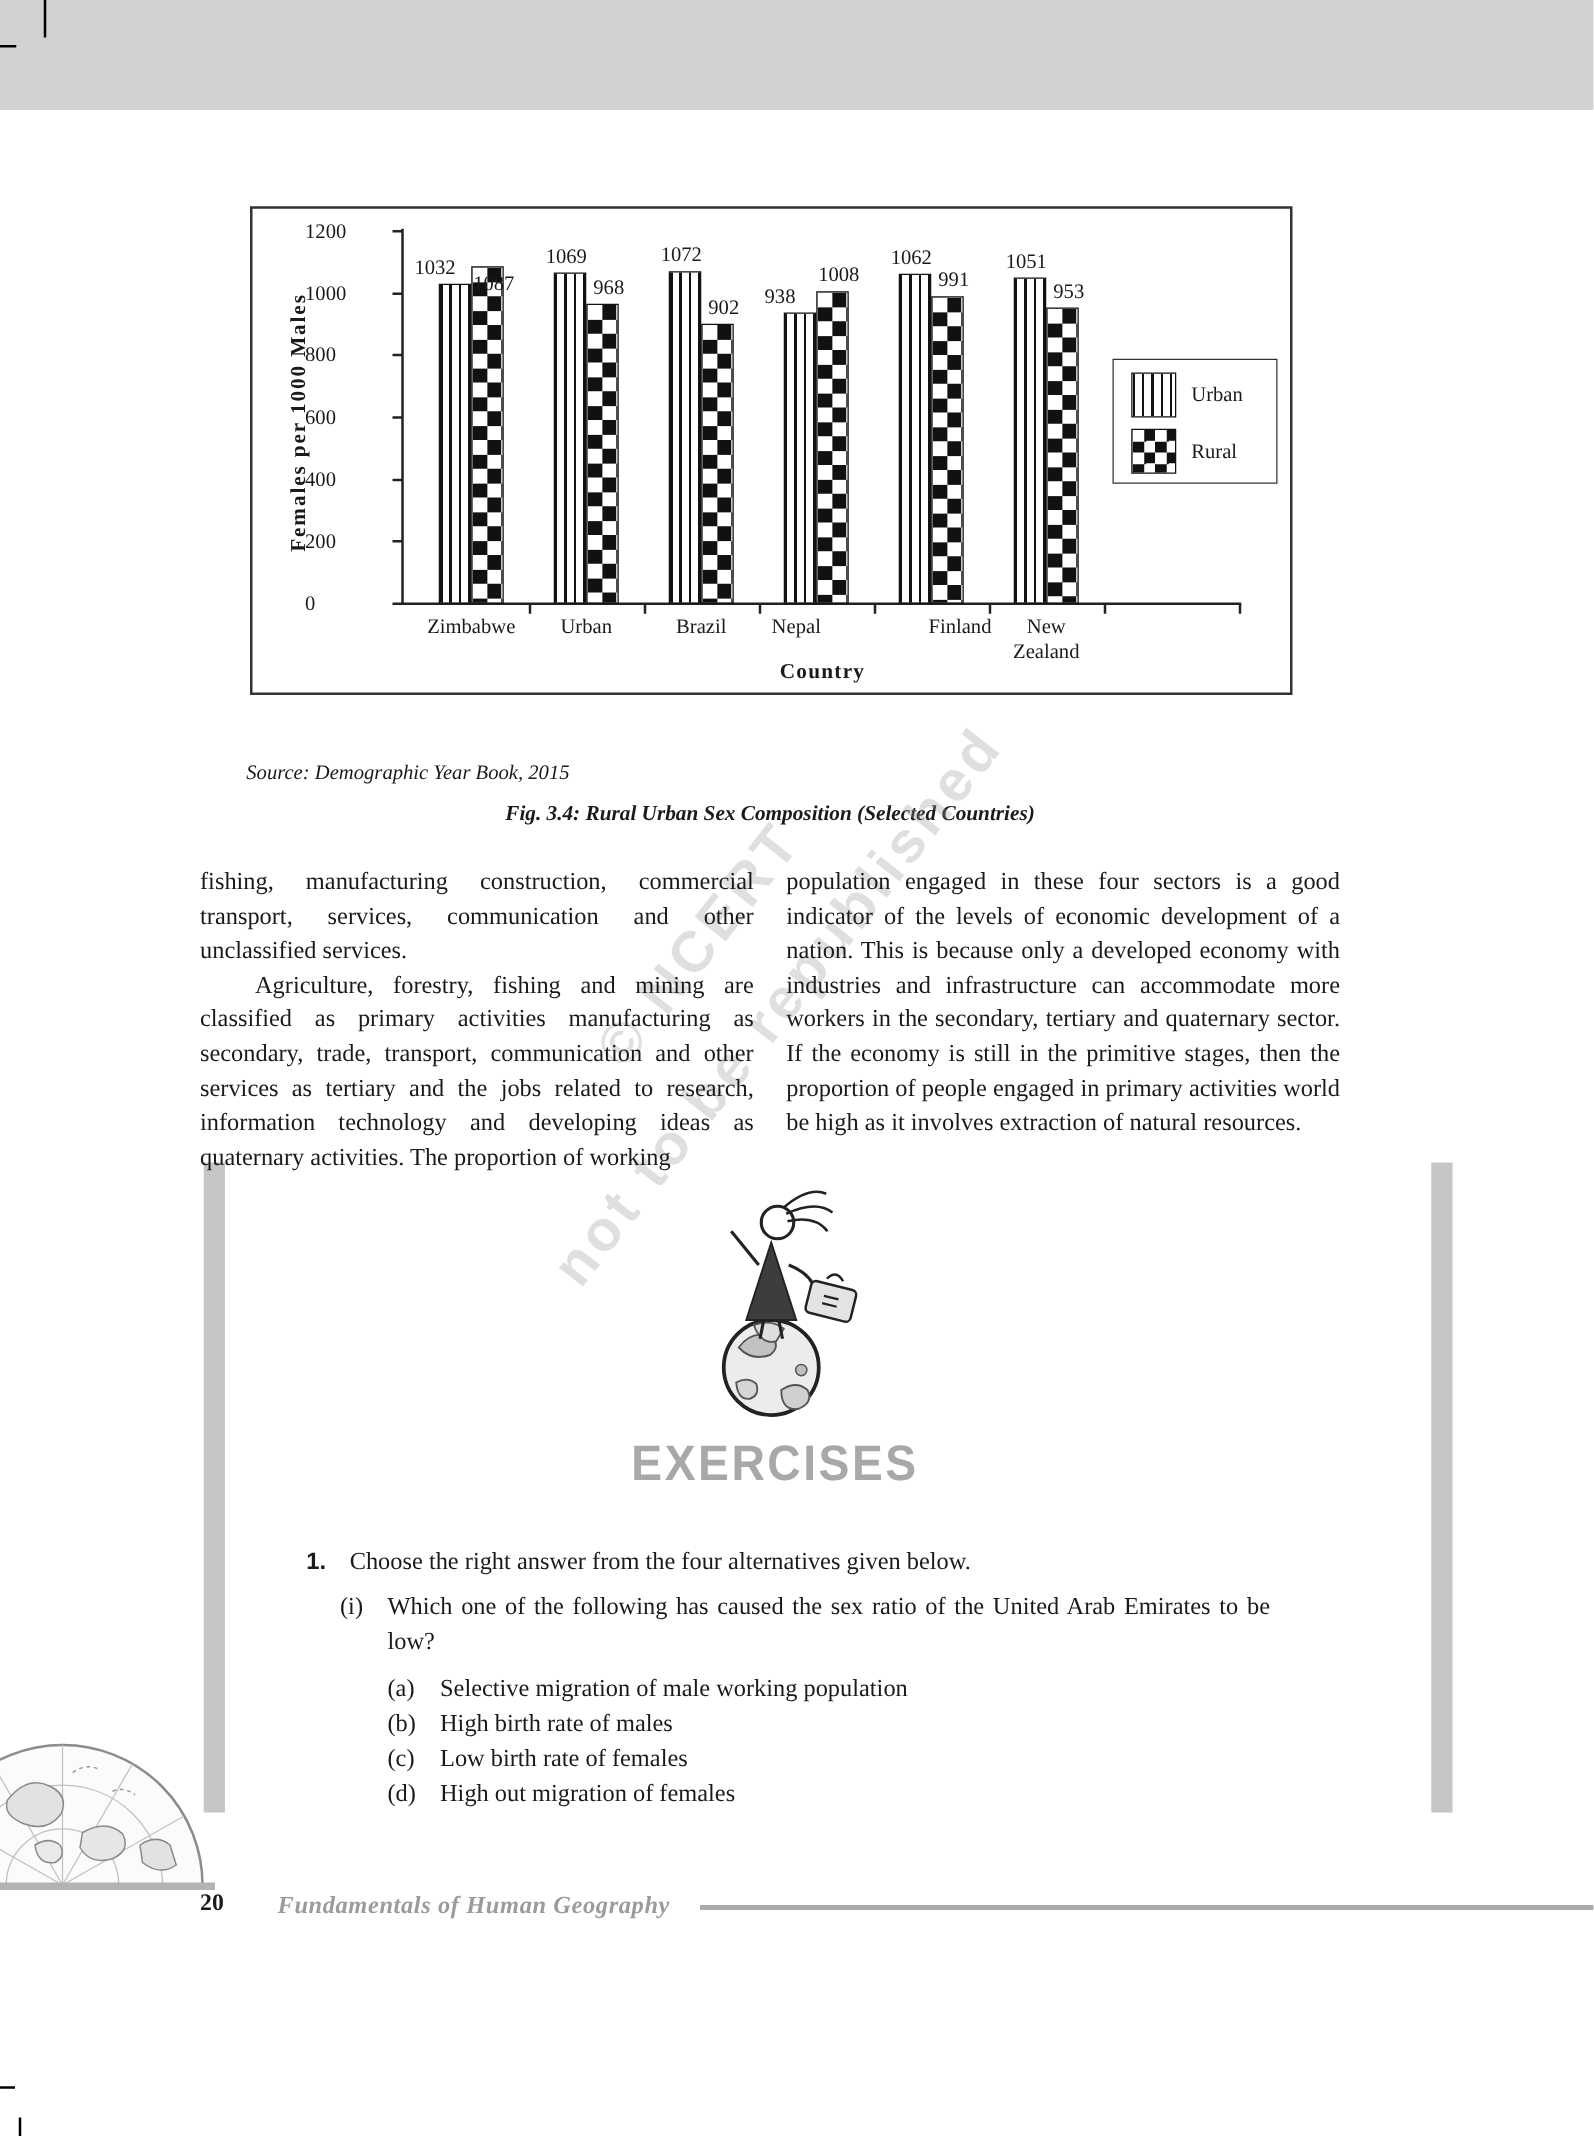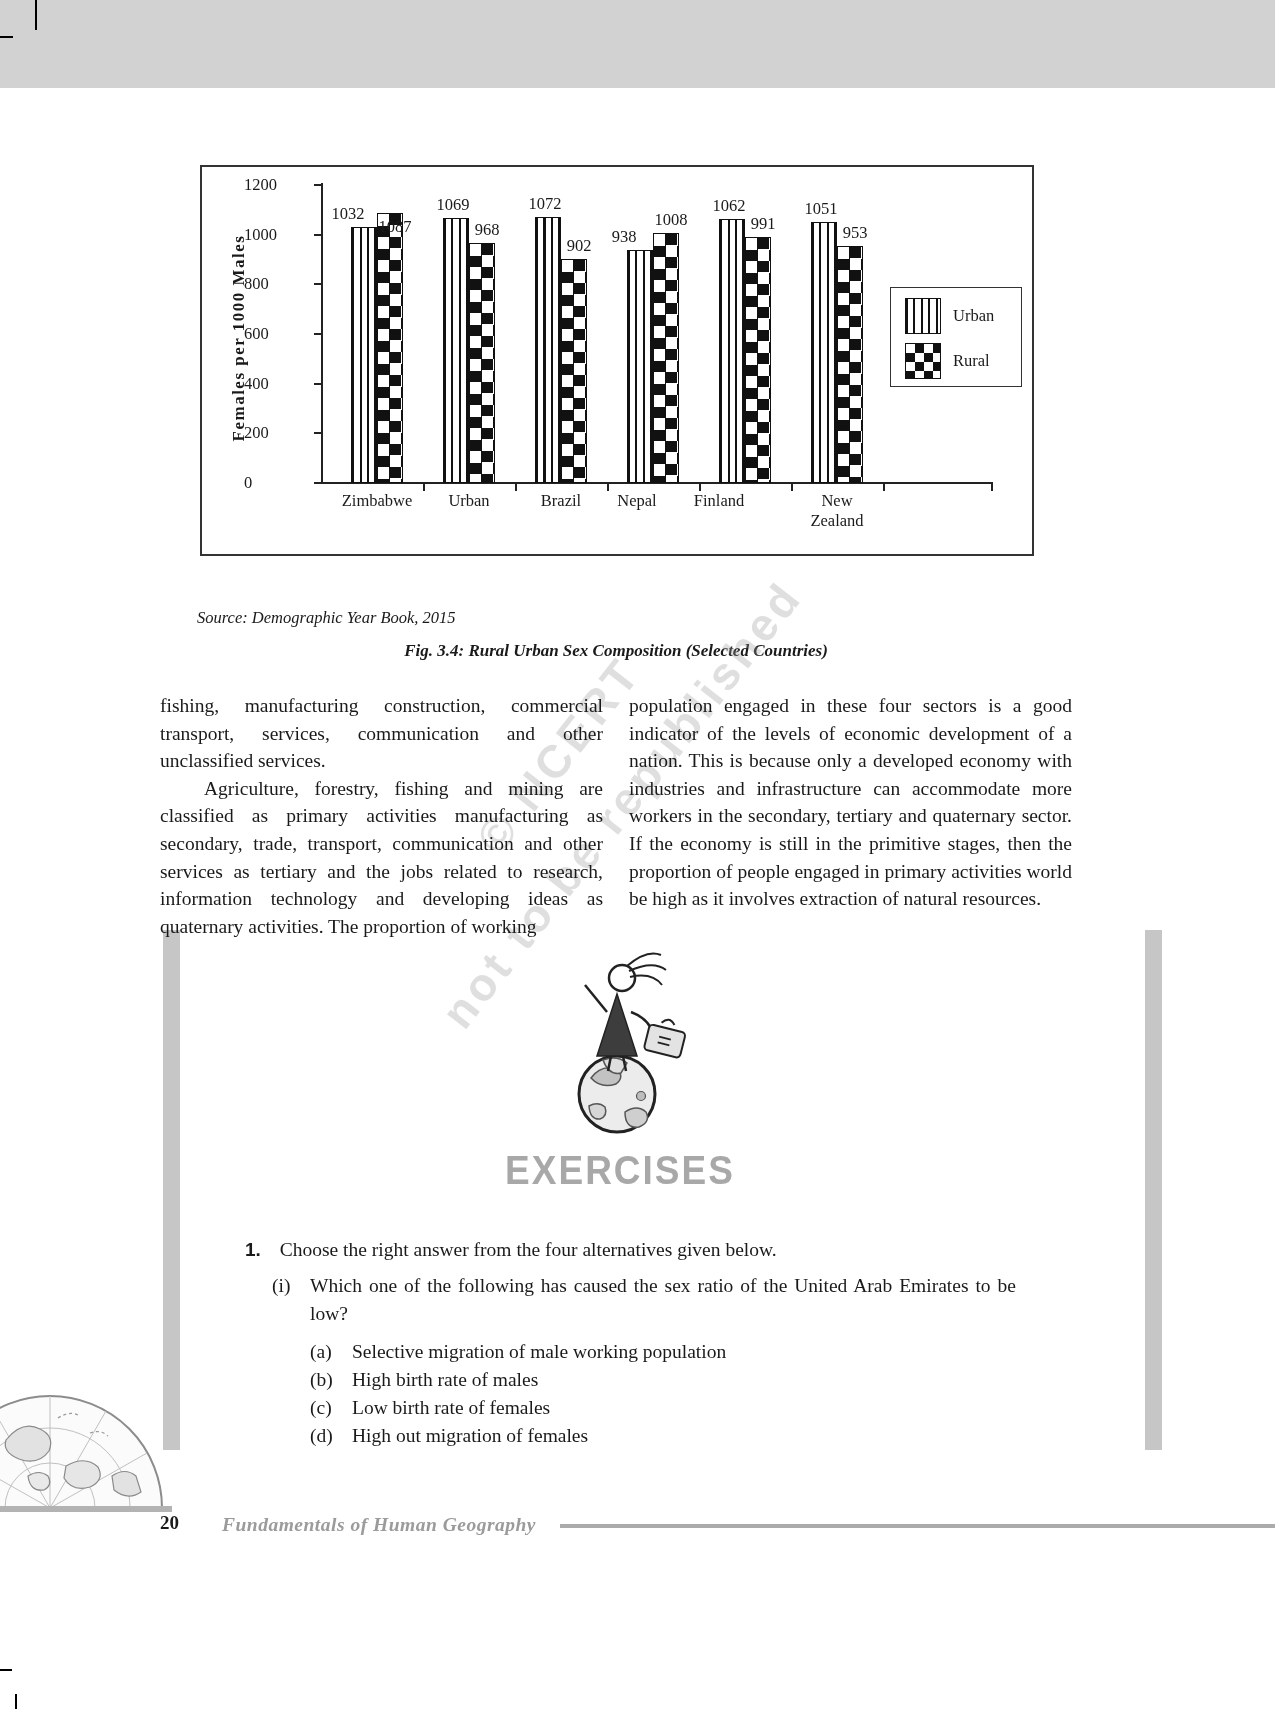--- a/index.html
+++ b/index.html
@@ -85,20 +85,21 @@
 
   <div class="watermark">
     <div>© NCERT</div>
     <div>not to be republished</div>
   </div>
 
   <div class="chart-panel" id="chart-plot">
     <div class="y-title">Females per 1000 Males</div>
     <div class="yaxis"></div>
     <div class="xaxis"></div>
+    <div class="x-title">Country</div>
     <div class="legend">
       <div class="legend-row" style="top:10px;">
         <div class="swatch urban"></div>
         <div class="legend-label">Urban</div>
       </div>
       <div class="legend-row" style="top:55px;">
         <div class="swatch rural"></div>
         <div class="legend-label">Rural</div>
       </div>
     </div>
@@ -133,21 +134,21 @@
       <div class="cat" style="left: 317px; top: 324px; text-align: center;">Brazil</div>
       <div class="bar urban" style="left: 425px; top: 83px; width: 26px; height: 233px;"></div>
       <div class="bar rural" style="left: 451px; top: 66px; width: 26px; height: 250px;"></div>
       <div class="val" style="left: 390px; top: 60px;">938</div>
       <div class="val" style="left: 437px; top: 43px;">1008</div>
       <div class="cat" style="left: 393px; top: 324px;">Nepal</div>
       <div class="bar urban" style="left: 517px; top: 52px; width: 26px; height: 264px;"></div>
       <div class="bar rural" style="left: 543px; top: 70px; width: 26px; height: 246px;"></div>
       <div class="val" style="left: 495px; top: 29px;">1062</div>
       <div class="val" style="left: 529px; top: 47px;">991</div>
-      <div class="cat" style="left: 475px; top: 324px; text-align: center;">Finland</div>
+      <div class="cat" style="left: 524px; top: 324px; text-align: center;">Finland</div>
       <div class="bar urban" style="left: 609px; top: 55px; width: 26px; height: 261px;"></div>
       <div class="bar rural" style="left: 635px; top: 79px; width: 26px; height: 237px;"></div>
       <div class="val" style="left: 587px; top: 32px;">1051</div>
       <div class="val" style="left: 621px; top: 56px;">953</div>
       <div class="cat" style="left: 593px; top: 324px;">New Zealand</div>
       <div class="tick" style="left: 221px; top: 316px; width: 2px; height: 8px;"></div>
       <div class="tick" style="left: 313px; top: 316px; width: 2px; height: 8px;"></div>
       <div class="tick" style="left: 405px; top: 316px; width: 2px; height: 8px;"></div>
       <div class="tick" style="left: 497px; top: 316px; width: 2px; height: 8px;"></div>
       <div class="tick" style="left: 589px; top: 316px; width: 2px; height: 8px;"></div>

